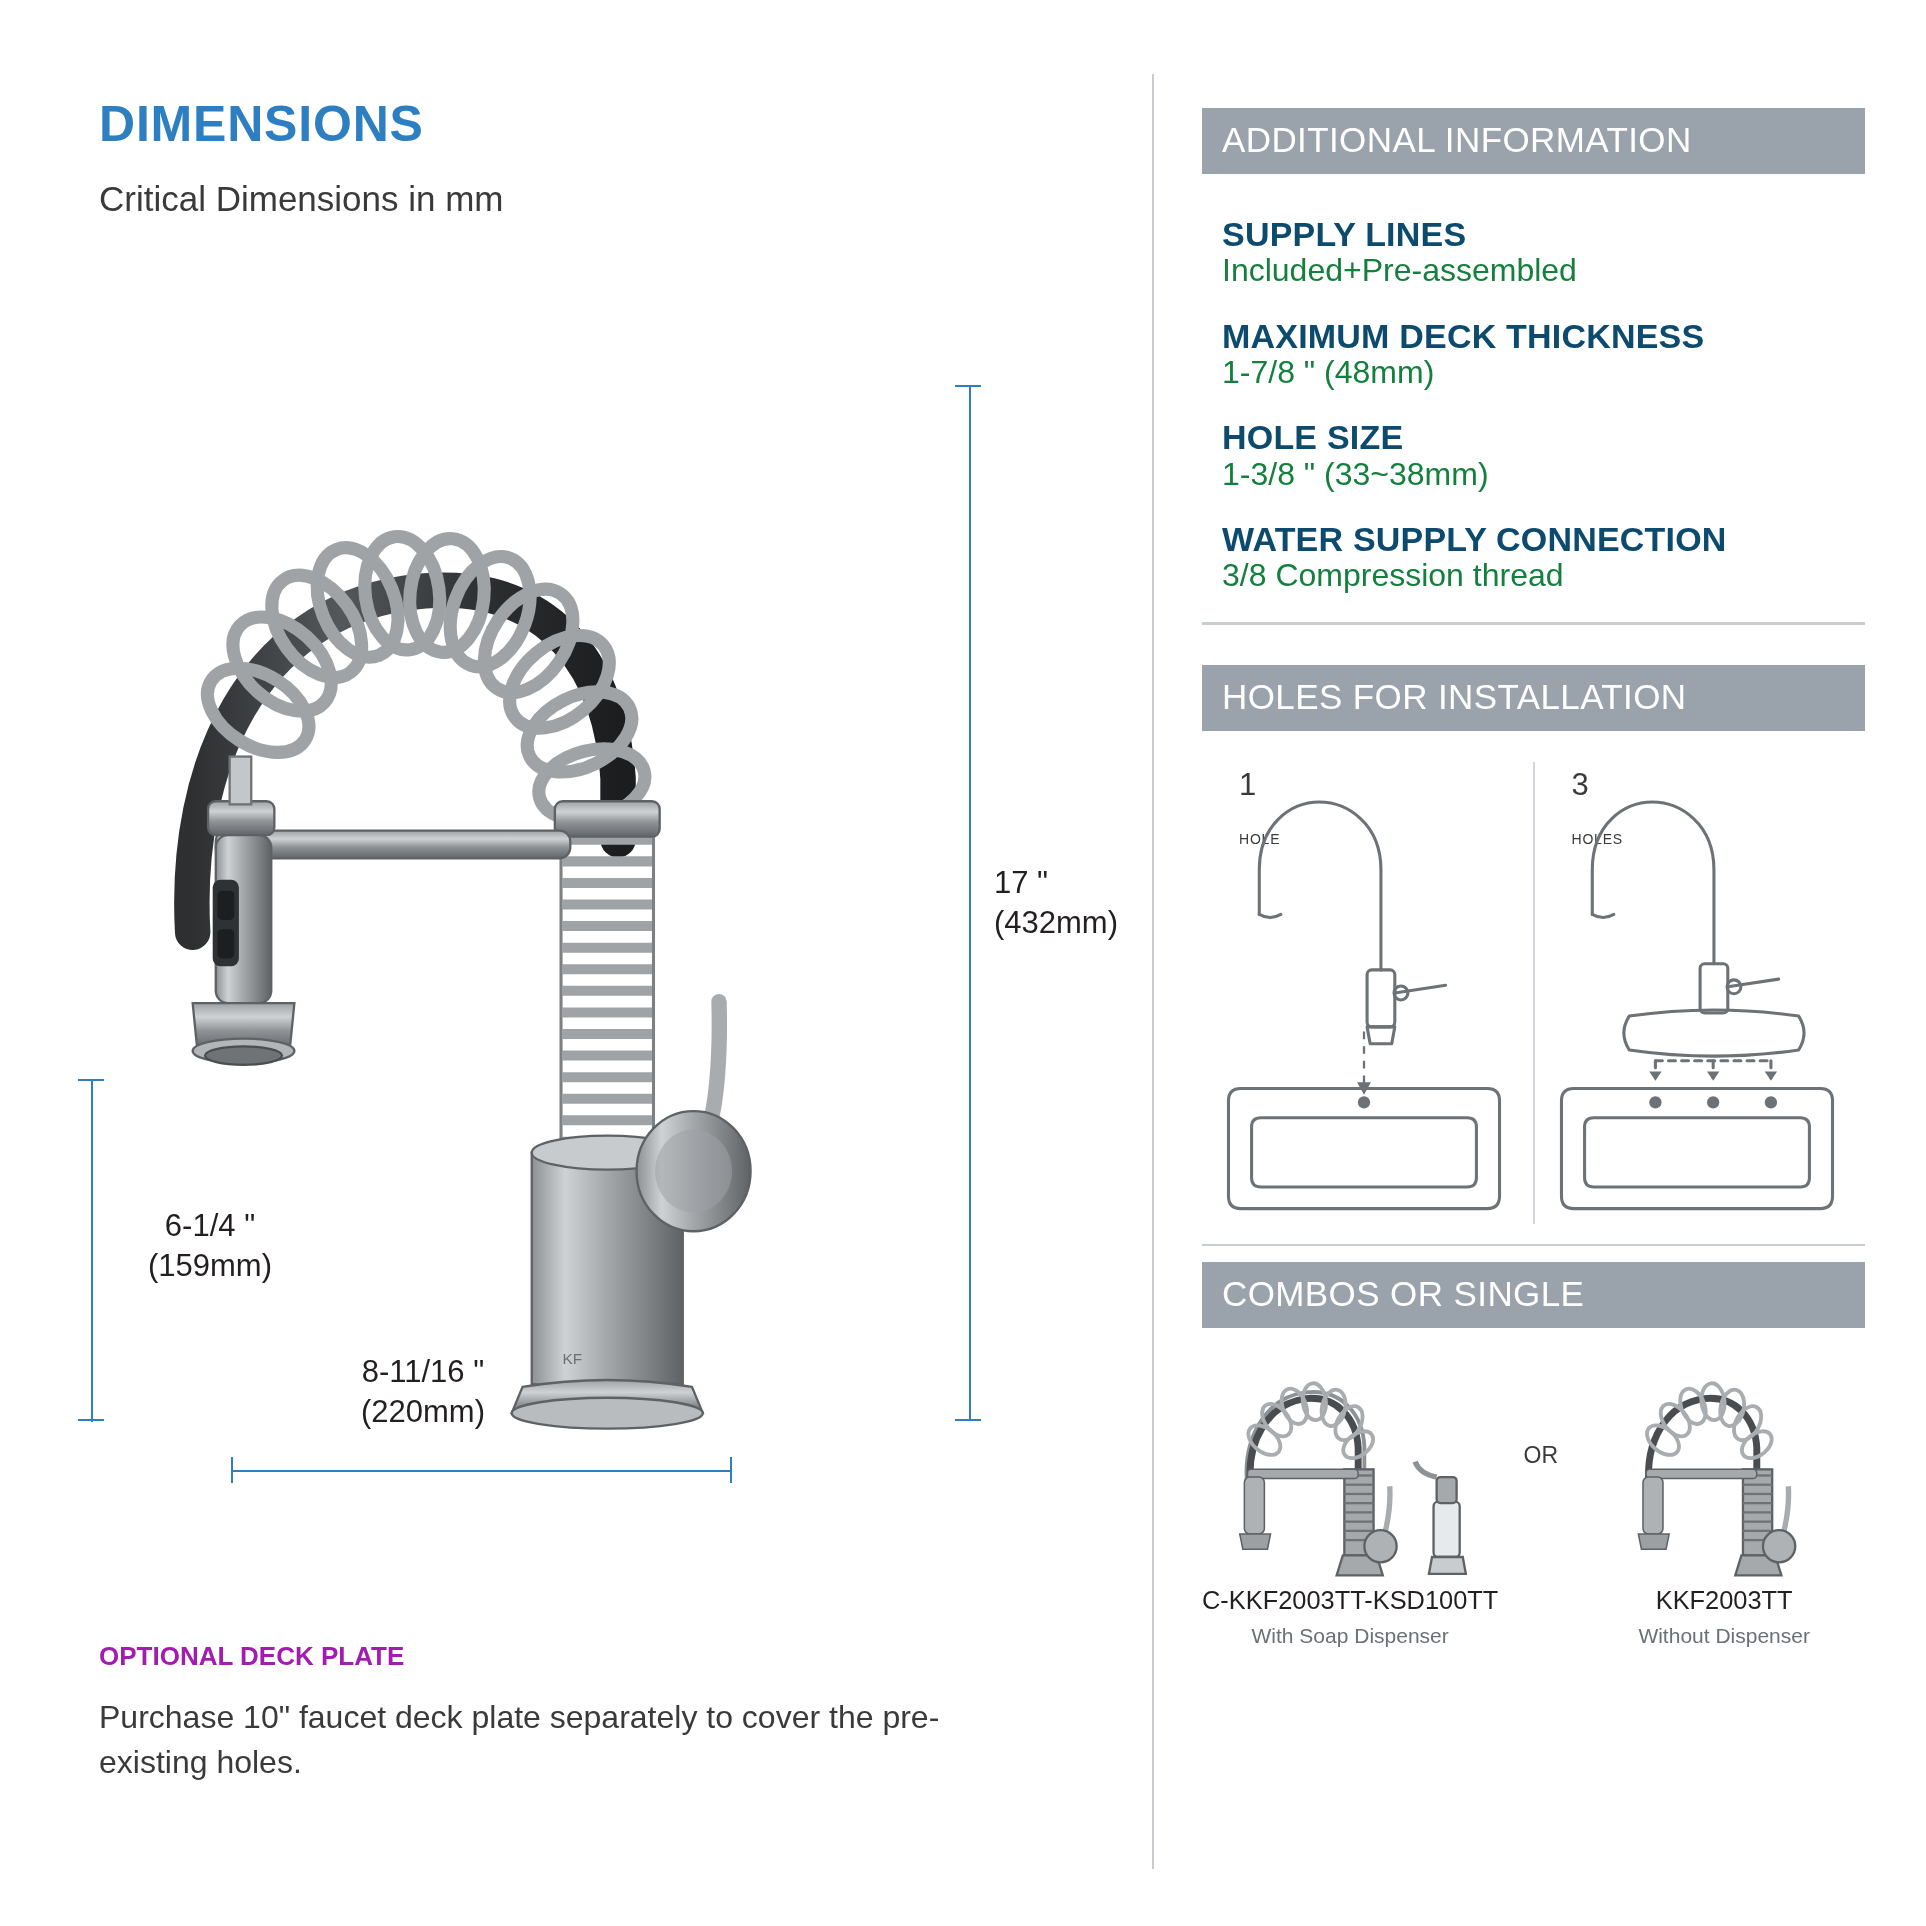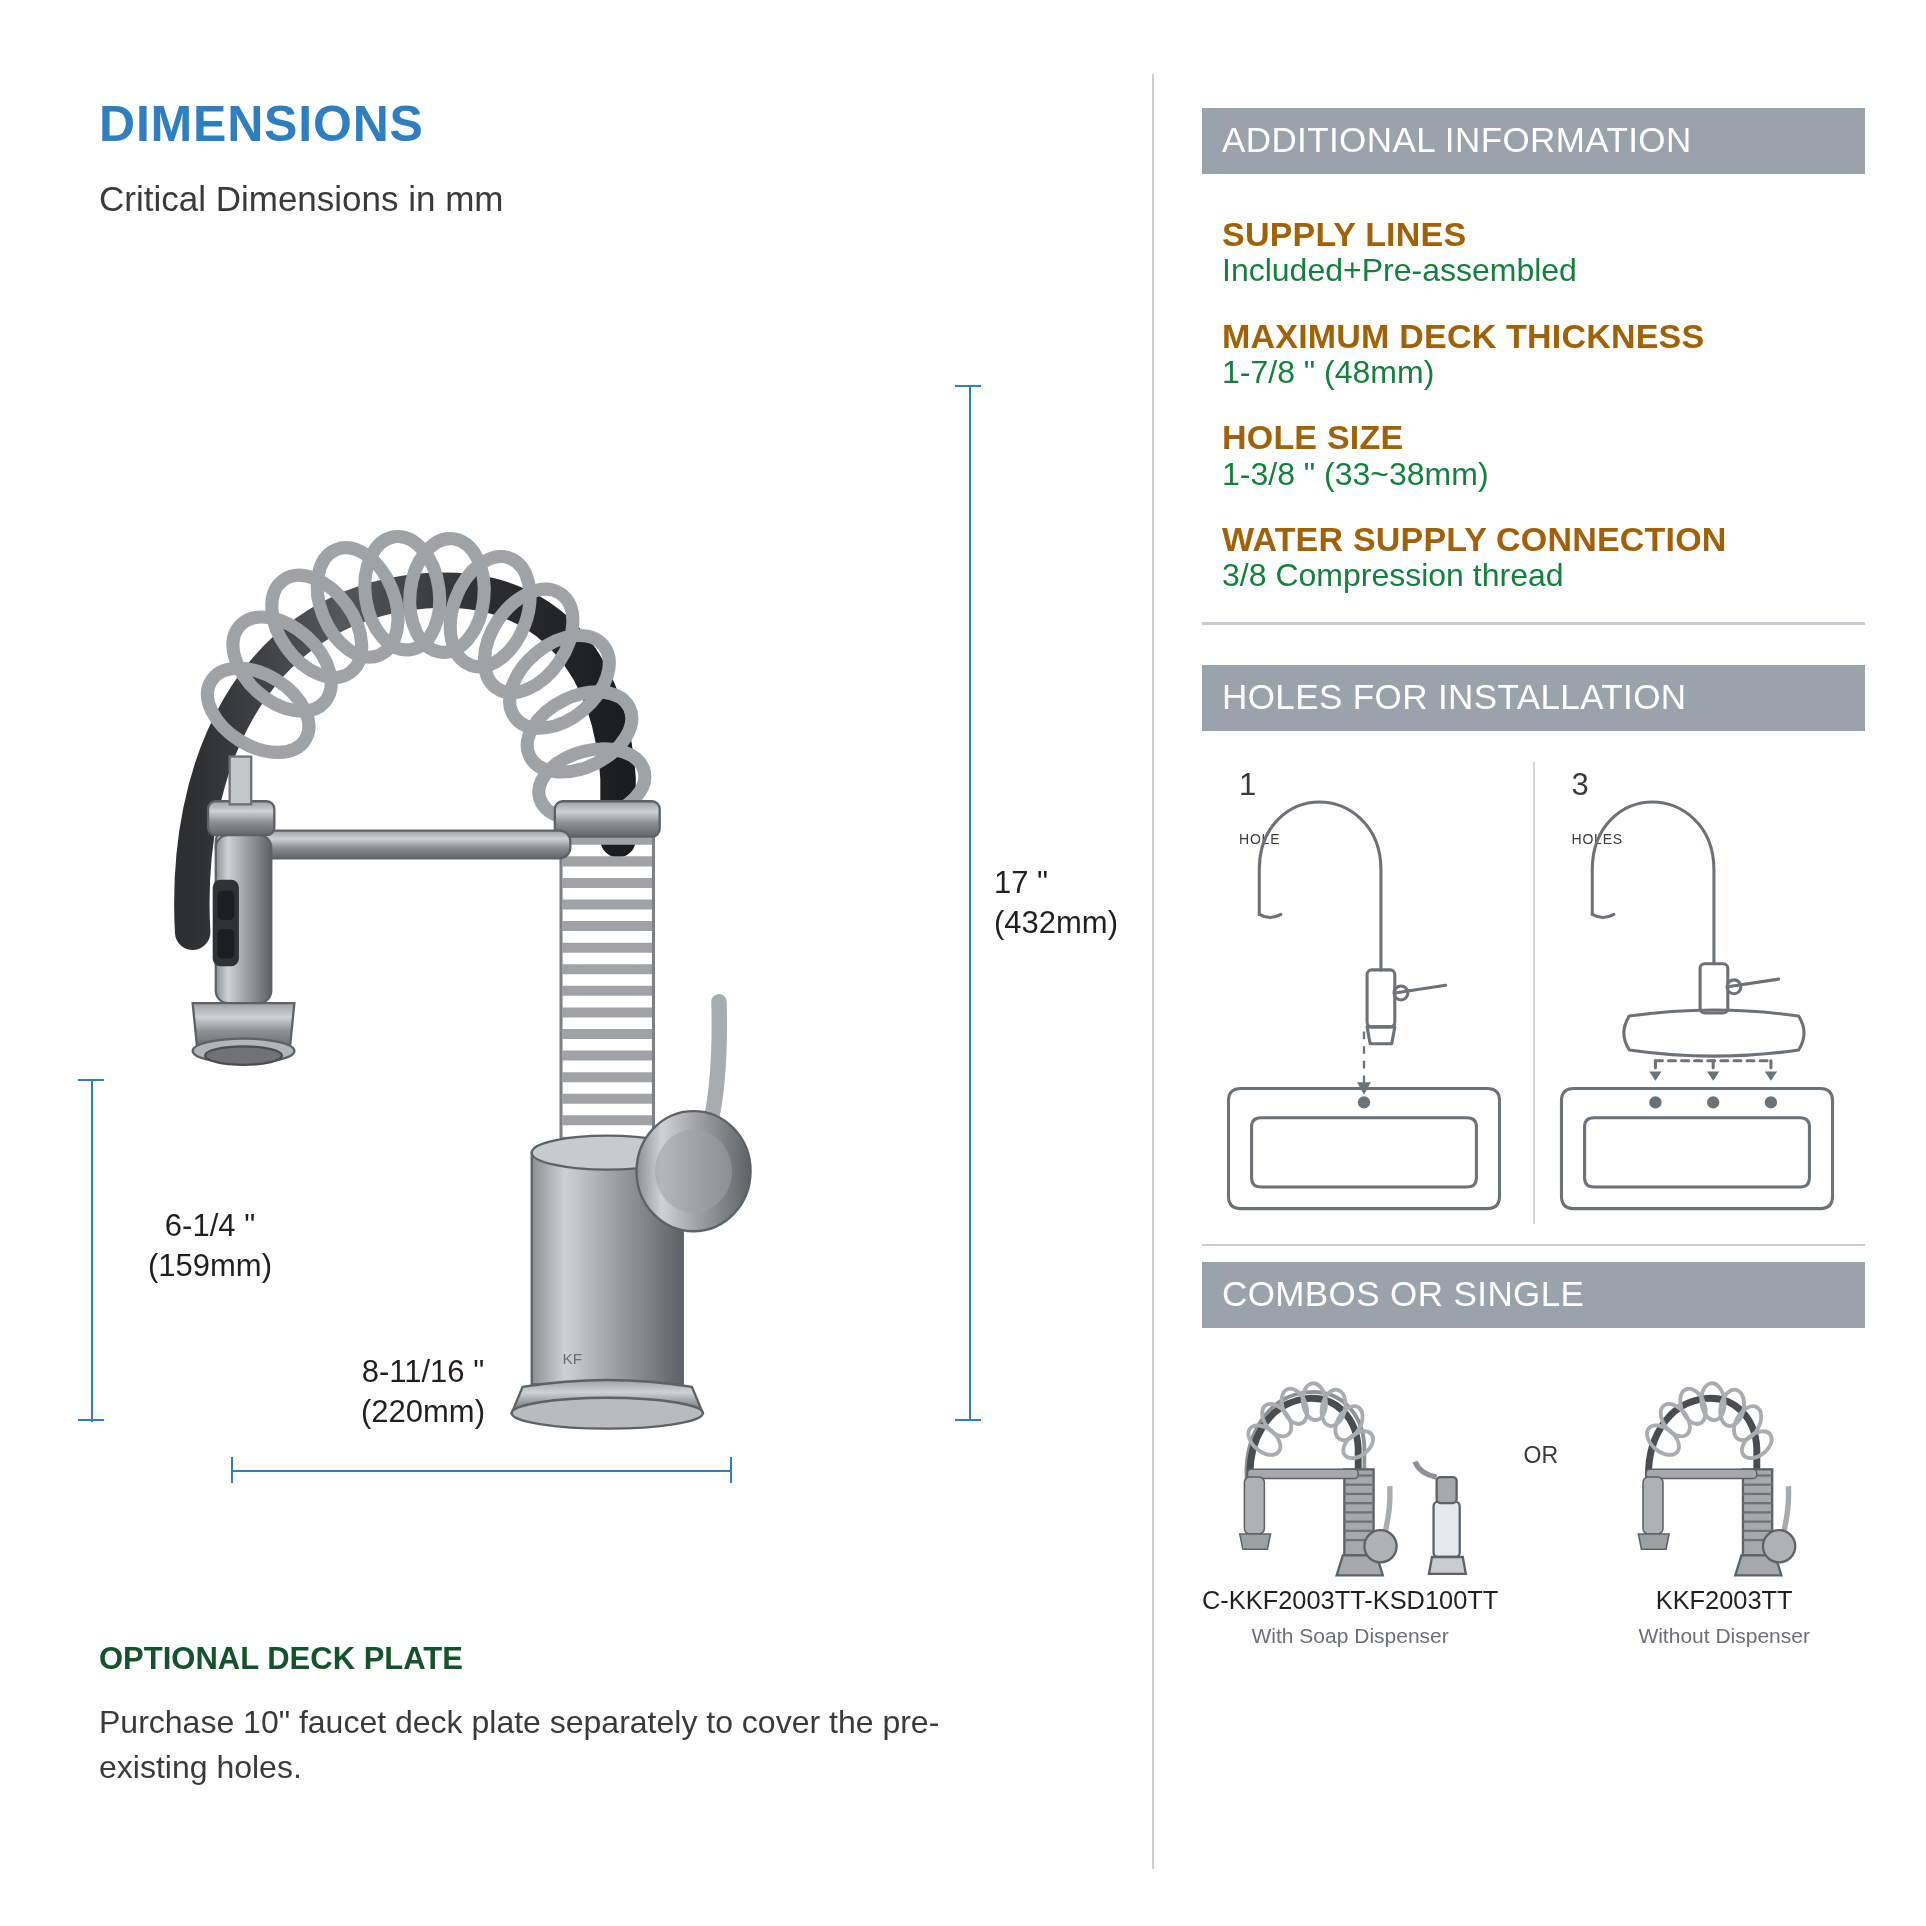--- a/index.html
+++ b/index.html
@@ -63,21 +63,21 @@
   
   .dimline { position: absolute; background: #2e7fc1; }
   .dimline.v { width: 2.3px; }
   .dimline.h { height: 2.3px; }
   .tick { position: absolute; background: #2e7fc1; }
   .tick.h { height: 2.3px; width: 26px; }
   .tick.v { width: 2.3px; height: 26px; }
 
   
   #deck-plate-block { position: absolute; left: 99px; top: 1641px; width: 863px; }
-  #deck-plate-title { font-size: 31px; font-weight: bold; color: #14532d; }
+  #deck-plate-title { font-size: 26px; font-weight: bold; color: #a21caf; }
   #deck-plate-text  { font-size: 32px; color: #3a3a3a; margin-top: 23px; line-height: 1.42; }
 
   
   #v-divider {
     position: absolute;
     left: 1152px; top: 74px;
     width: 2.3px; height: 1795px;
     background: #c9ccd1;
   }
 
@@ -96,21 +96,21 @@
     letter-spacing: 0.4px;
     line-height: 1;
   }
 
   
   #info-list { margin-top: 42px; padding-left: 20px; }
   .info-item { margin-bottom: 29px; }
   .info-term {
     font-size: 34px;
     font-weight: bold;
-    color: #a16207;
+    color: #0c4a6e;
     line-height: 1.1;
     letter-spacing: 0.2px;
   }
   .info-value {
     font-size: 32px;
     color: #15803d;
     margin-top: 0;
     line-height: 1.1;
   }
 

